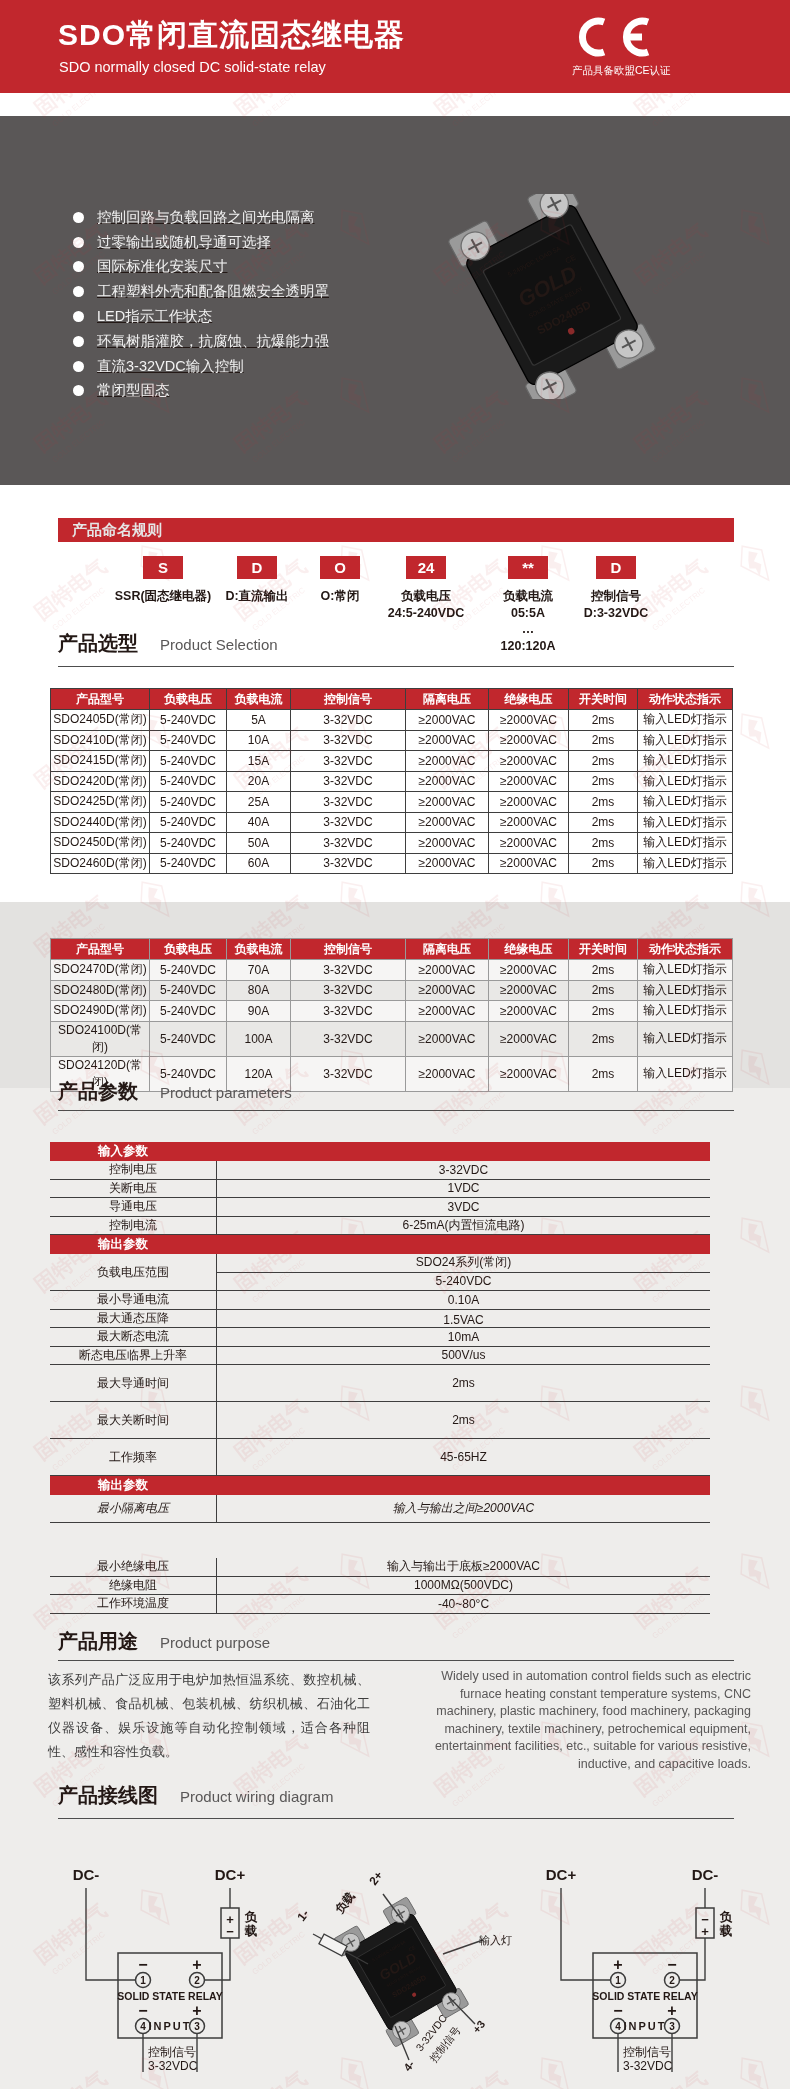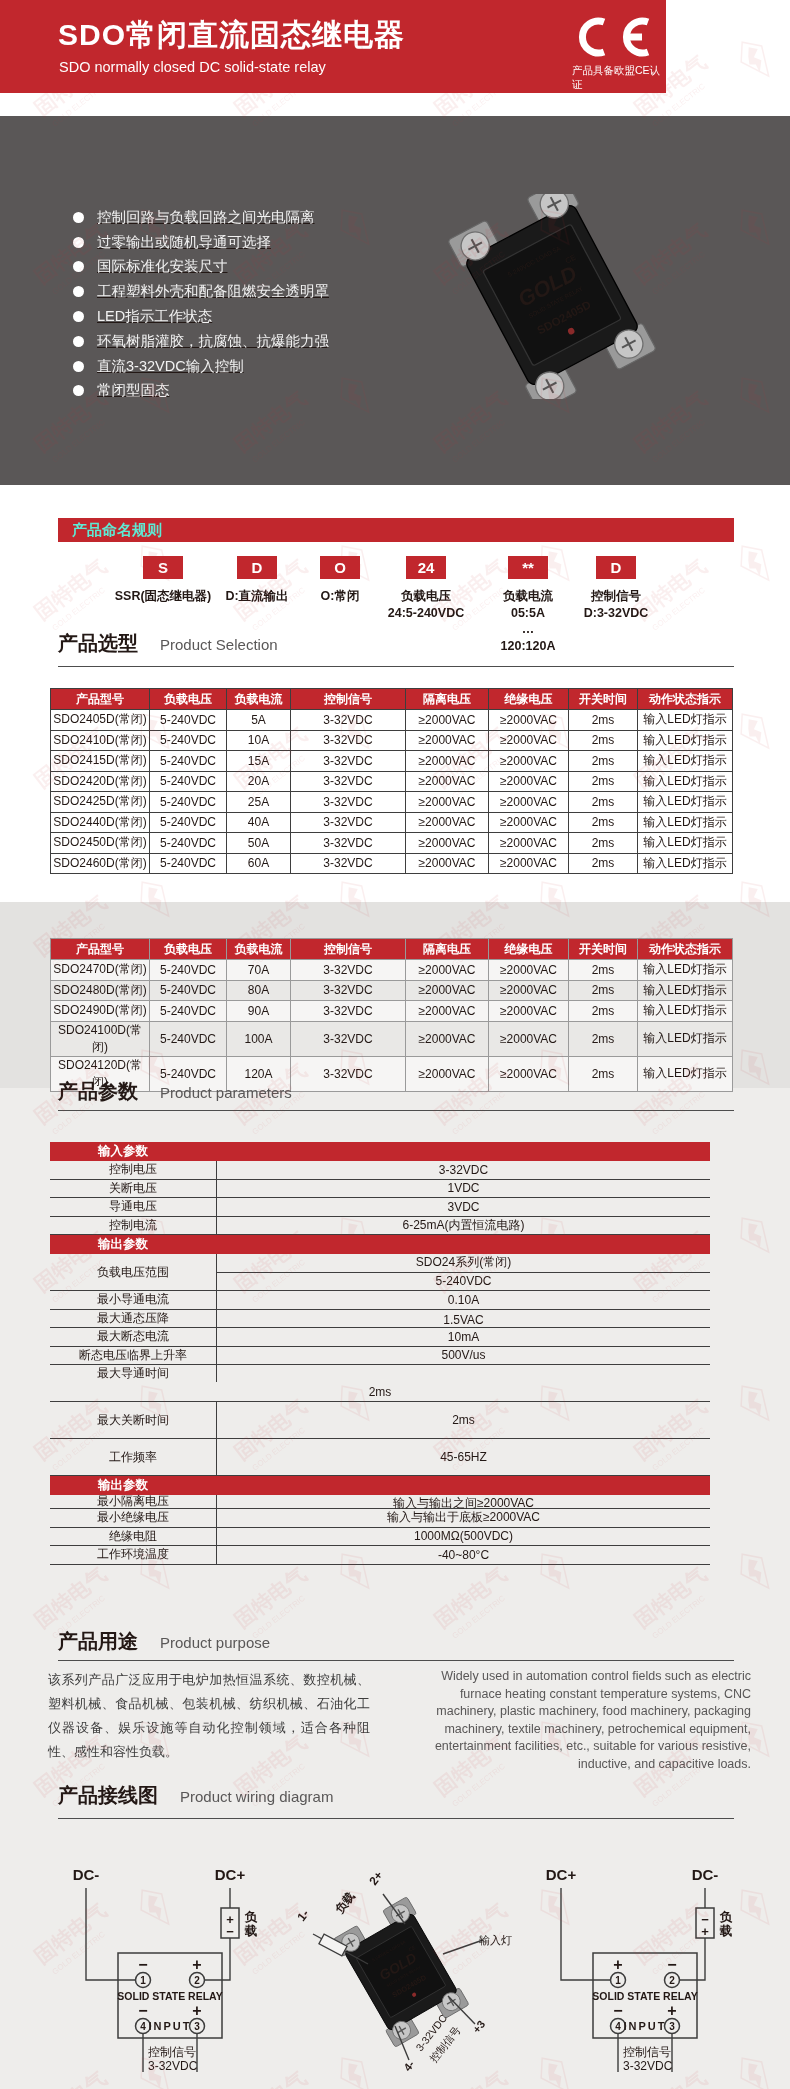--- a/index.html
+++ b/index.html
@@ -1,35 +1,35 @@
 <!DOCTYPE html>
 <html><head>
 <meta charset="utf-8">
 <style>
   :root{ --red:#c1272d; --ink:#231815; --line:#3e3e3e; }
   html,body{margin:0;padding:0;background:#ffffff;font-family:"Liberation Sans","DejaVu Sans",sans-serif;color:var(--ink);}
   #page{position:relative;width:790px;height:2089px;overflow:hidden;background:#fff;}
 
   
-  .hd{position:absolute;top:0;left:0;width:666px;height:93px;background:var(--red);}
+  .hd{position:absolute;top:0;left:0;width:790px;height:93px;background:var(--red);}
   .hd-title{position:absolute;left:58px;top:15px;font-size:30px;font-weight:bold;color:#fff;letter-spacing:1px;}
   .hd-sub{position:absolute;left:59px;top:59px;font-size:14.5px;color:#fff;}
   .ce{position:absolute;left:572px;top:17px;}
   .ce-note{margin-top:3px;font-size:10.5px;color:#fff;}
 
   
   .hero{position:absolute;top:116px;left:0;width:790px;height:369px;background:#5a5757;}
   #features{position:absolute;left:62px;top:78px;margin:11px;padding:0;list-style:none;text-decoration:underline;}
   #features li{display:flex;align-items:center;height:24.8px;color:#f2f2f2;font-size:14.5px;}
   .dot{width:11px;height:11px;border-radius:50%;background:#fff;margin-right:13px;flex:none;}
   .hero-photo{position:absolute;left:445px;top:78px;}
 
   
   .naming-bar{position:absolute;left:58px;top:518px;width:676px;height:24px;background:var(--red);
-    color:#5eead4;font-size:15px;font-weight:bold;display:flex;align-items:center;padding-left:14px;box-sizing:border-box;}
+    color:#e5e5e5;font-size:15px;font-weight:bold;display:flex;align-items:center;padding-left:14px;box-sizing:border-box;}
   #codes{position:absolute;top:556px;left:0;width:790px;height:125px;}
   .code-col{position:absolute;top:0;transform:translateX(-50%);text-align:center;width:150px;}
   .code-box{display:inline-block;min-width:24px;padding:2px 8px;background:var(--red);color:#fff;font-weight:bold;font-size:15px;line-height:19px;}
   .code-line{font-size:12.5px;font-weight:bold;color:var(--ink);line-height:16.5px;}
   .code-line.first{margin-top:9px;}
 
   
   .sec{position:absolute;left:58px;white-space:nowrap;}
   .sec .zh{font-size:20px;font-weight:bold;color:var(--ink);}
   .sec .en{font-size:15px;color:#595757;margin-left:22px;}
@@ -414,46 +414,46 @@
         <div class="pvals">
           <div class="pval">10mA</div>
         </div>
       </div>
       <div class="prow" style="height: 18.5px;">
         <div class="plabel">断态电压临界上升率</div>
         <div class="pvals">
           <div class="pval">500V/us</div>
         </div>
       </div>
-      <div class="prow" style="height: 37px; flex-direction: column;">
+      <div class="prow" style="height: 37px;">
         <div class="plabel">最大导通时间</div>
         <div class="pvals">
           <div class="pval">2ms</div>
         </div>
       </div>
       <div class="prow" style="height: 37px;">
         <div class="plabel">最大关断时间</div>
         <div class="pvals">
           <div class="pval">2ms</div>
         </div>
       </div>
       <div class="prow" style="height: 37px;">
         <div class="plabel">工作频率</div>
         <div class="pvals">
           <div class="pval">45-65HZ</div>
         </div>
       </div>
       <div class="pbar">输出参数</div>
-      <div class="prow" style="height: 14px;">
+      <div class="prow" style="height: 28px; font-style: italic;">
         <div class="plabel">最小隔离电压</div>
         <div class="pvals">
           <div class="pval">输入与输出之间≥2000VAC</div>
         </div>
       </div>
-      <div class="prow" style="height: 18.5px;">
+      <div class="prow" style="height: 18.5px; margin-top: 35px;">
         <div class="plabel">最小绝缘电压</div>
         <div class="pvals">
           <div class="pval">输入与输出于底板≥2000VAC</div>
         </div>
       </div>
       <div class="prow" style="height: 18.5px; align-items: center;">
         <div class="plabel">绝缘电阻</div>
         <div class="pvals">
           <div class="pval">1000MΩ(500VDC)</div>
         </div>

